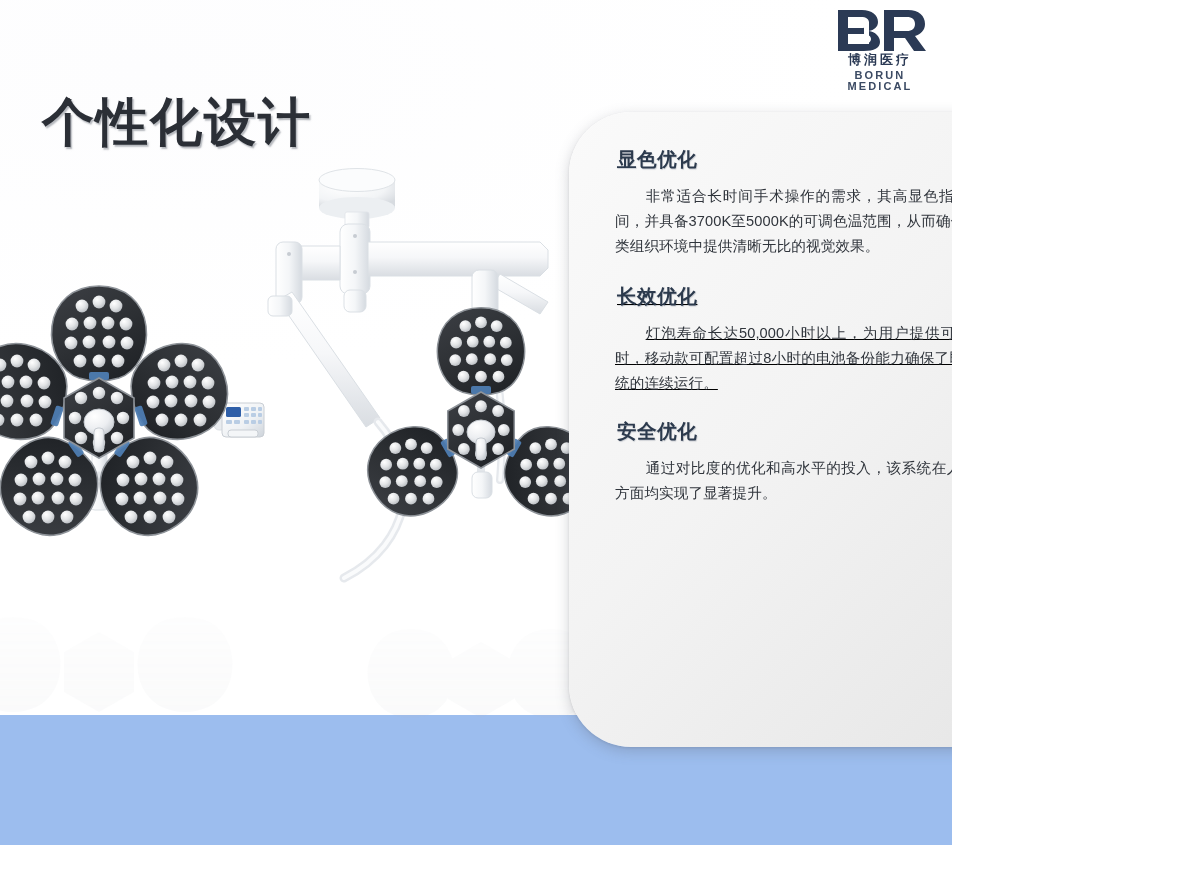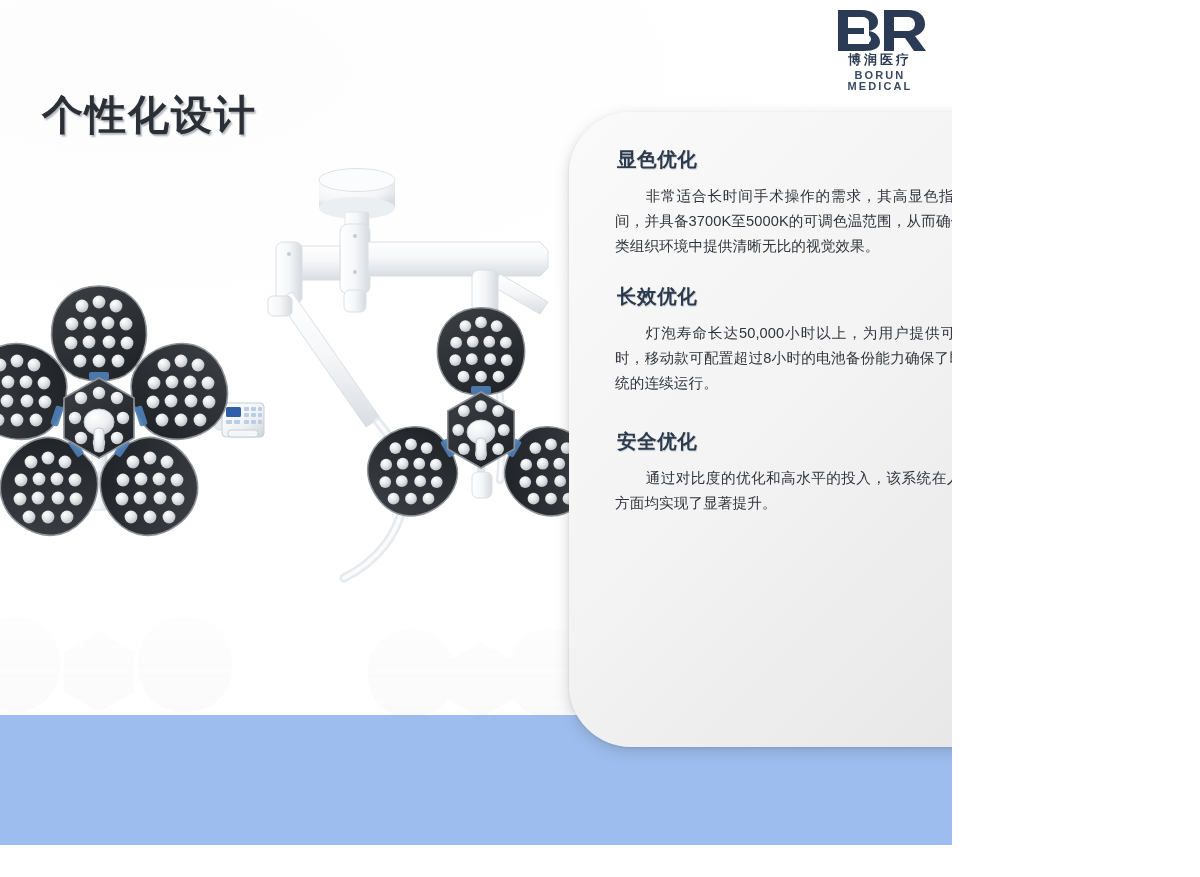--- a/index.html
+++ b/index.html
@@ -43,21 +43,21 @@
     font-family:"Liberation Sans","DejaVu Sans",sans-serif;
   }
   .logo-en{
     font-size:11px;letter-spacing:2.1px;color:#3b4a63;font-weight:700;
     line-height:11px;margin-top:3px;
   }
 
   
   .page-title{
     position:absolute;left:42px;top:88px;
-    font-size:41px;font-weight:700;letter-spacing:2px;
+    font-size:52px;font-weight:700;letter-spacing:2px;
     color:#2b2f36;
     text-shadow:1.5px 1.5px 1.6px rgba(120,125,135,.55);
     font-family:"Liberation Sans","DejaVu Sans",sans-serif;
   }
 
   
   .panel{
     position:absolute;left:569px;top:112px;width:611px;height:635px;
     border-radius:62px;
     background:linear-gradient(135deg,#fafafa 0%,#f3f3f3 42%,#e6e6e6 88%,#dedede 100%);
@@ -74,21 +74,21 @@
     text-shadow:.6px .6px .8px rgba(160,165,175,.5);
   }
   .sec-body{
     font-size:14.6px;line-height:25px;color:#30353c;
     text-indent:2.1em;margin:0;text-align:justify;
     letter-spacing:.1px;
     font-family:"Liberation Sans","DejaVu Sans",sans-serif;
   }
   .sec.s1{margin-bottom:24px;}
   .sec.s2{margin-bottom:22px;}
-  .sec.s3{margin-bottom:32px;}
+  .sec.s3{margin-bottom:22px;text-decoration:underline;}
 
   
   .lamp-art{position:absolute;left:0;top:150px;width:620px;height:560px;}
   .reflection{
     position:absolute;left:0;top:470px;width:620px;height:260px;
     transform:scaleY(-1);
     opacity:.16;
     -webkit-mask-image:linear-gradient(180deg,rgba(0,0,0,.55) 0%,rgba(0,0,0,0) 62%);
     mask-image:linear-gradient(180deg,rgba(0,0,0,.55) 0%,rgba(0,0,0,0) 62%);
     pointer-events:none;

